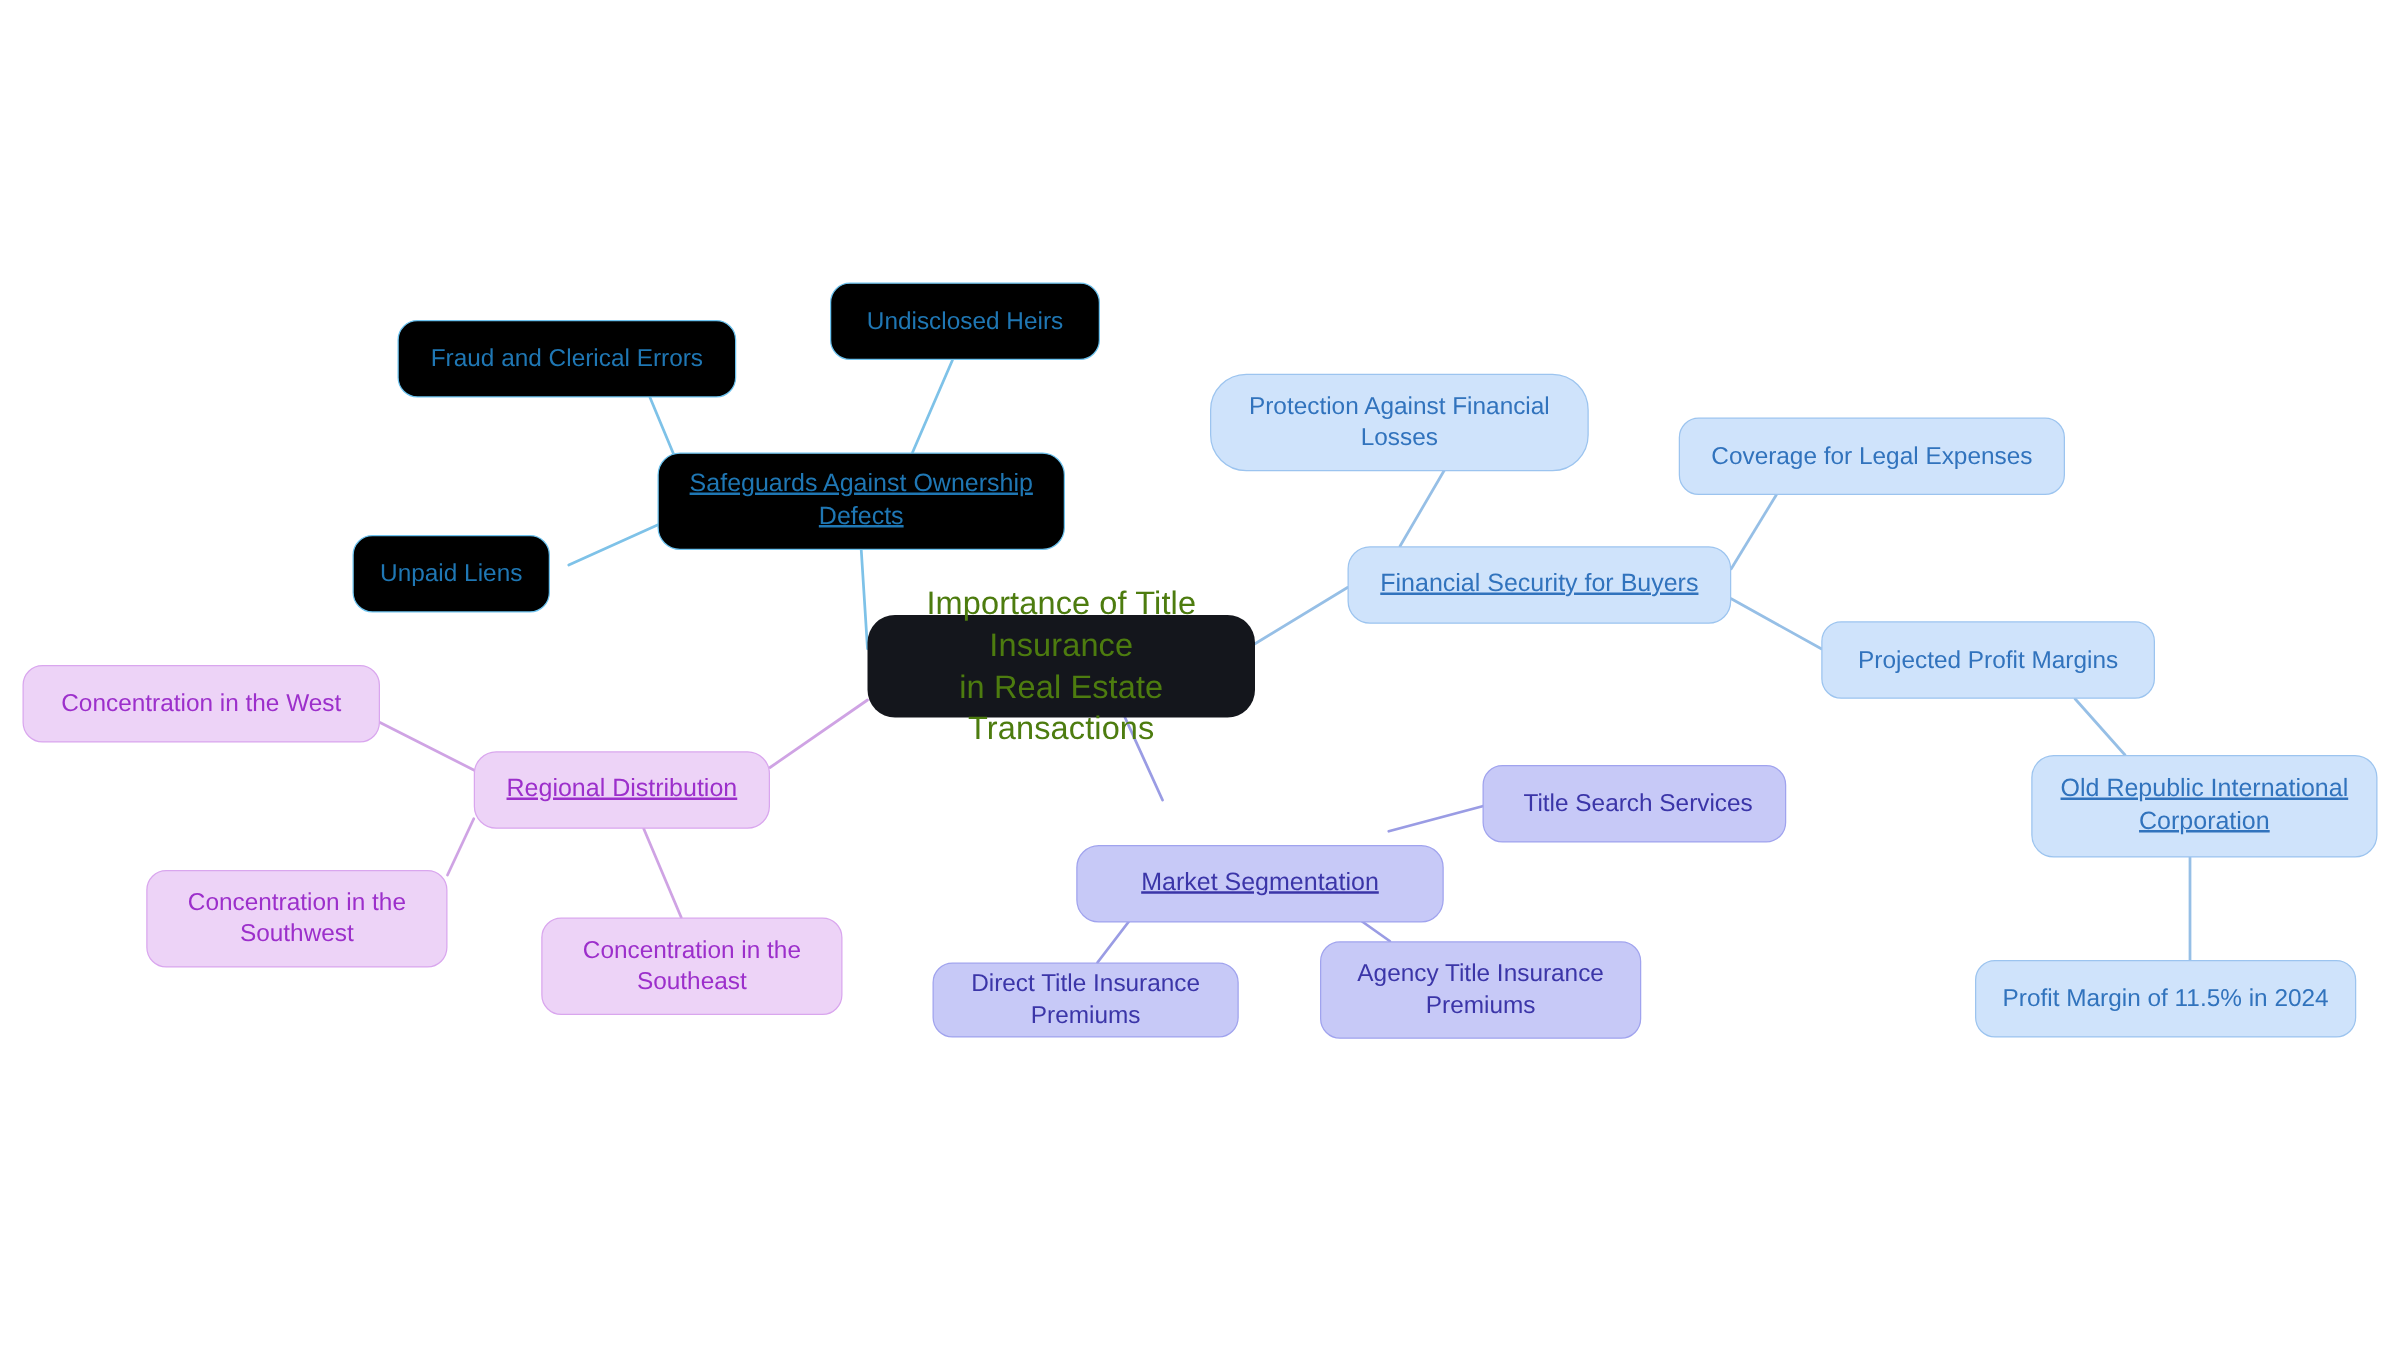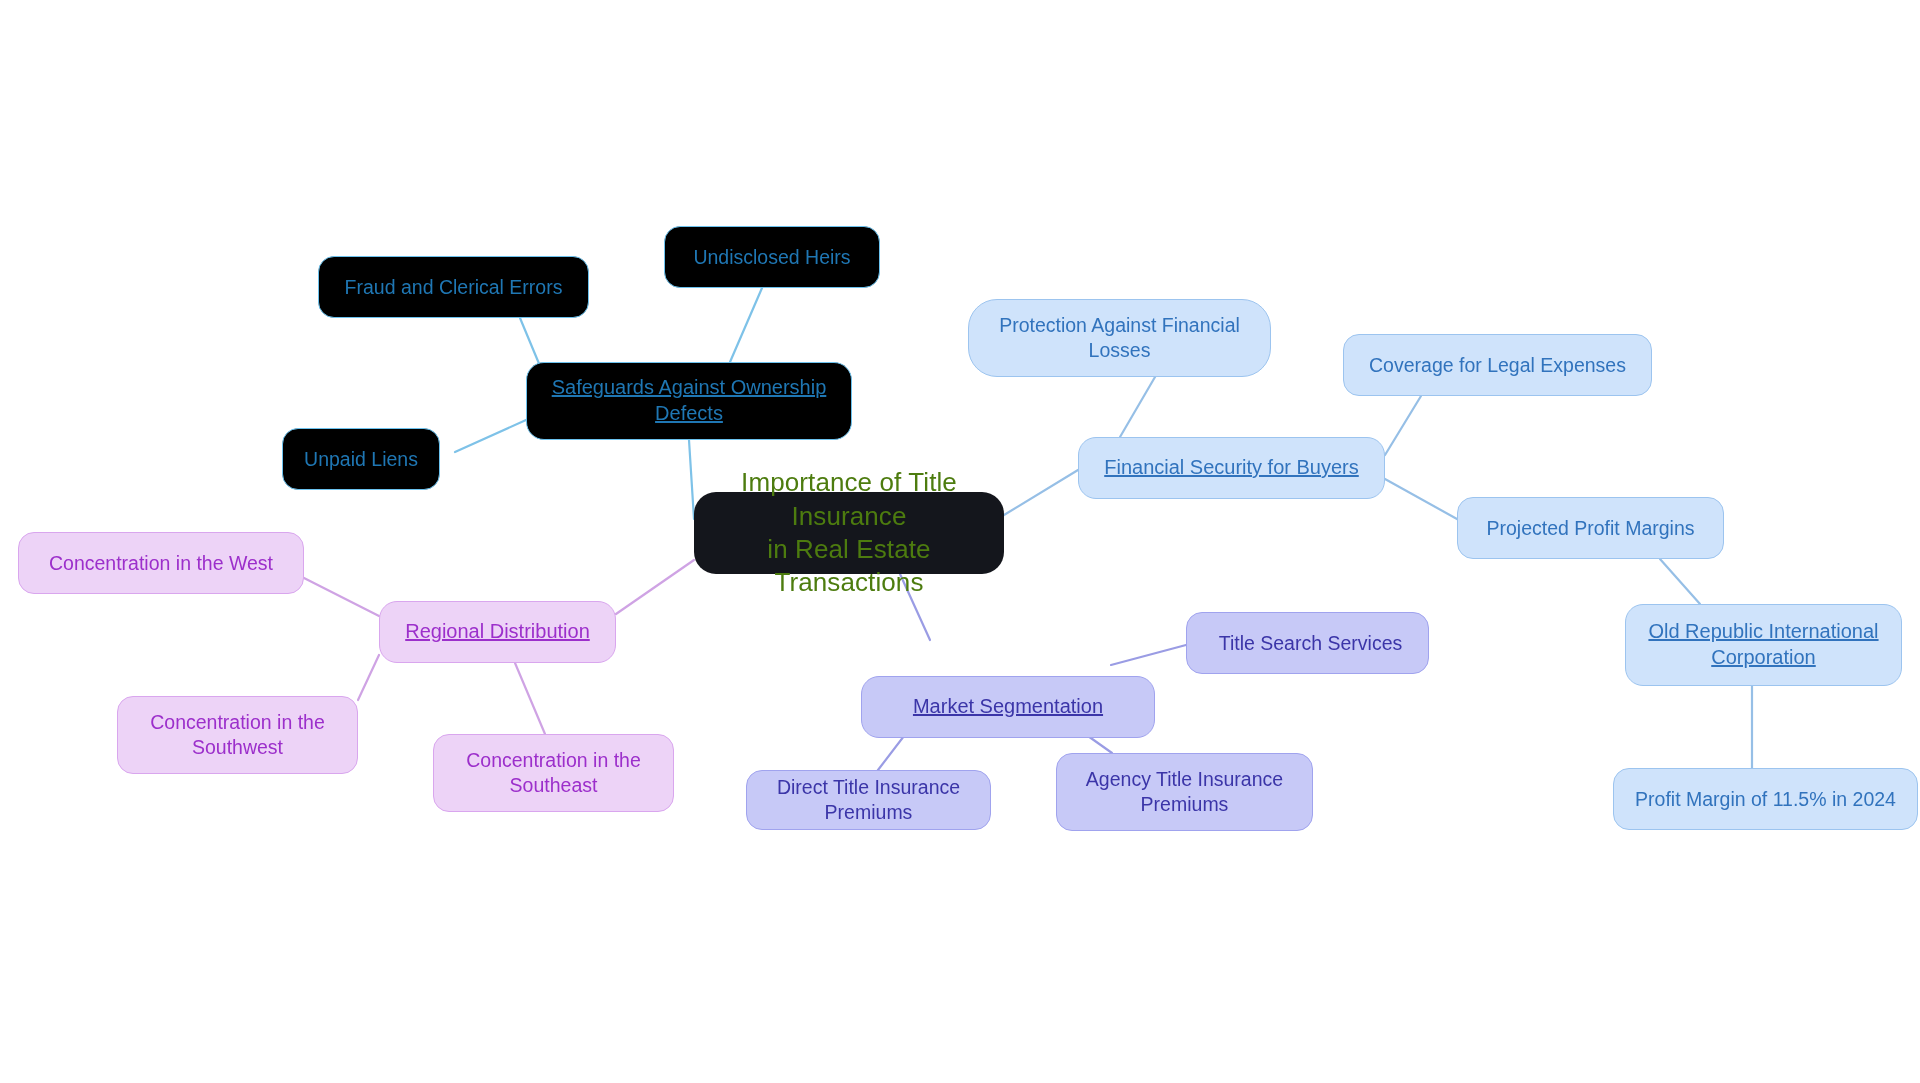--- a/index.html
+++ b/index.html
@@ -99,21 +99,21 @@
       <div class="node lvl2 pal-sky" style="left: 318px; top: 256px; width: 271px; height: 62px;">Fraud and Clerical Errors</div>
       <div class="node lvl2 pal-sky" style="left: 664px; top: 226px; width: 216px; height: 62px;">Undisclosed Heirs</div>
       <div class="node lvl2 pal-sky" style="left: 282px; top: 428px; width: 158px; height: 62px;">Unpaid Liens</div>
       <div class="node lvl1 pal-blue" style="left: 1078px; top: 437px; width: 307px; height: 62px;">Financial Security for Buyers</div>
       <div class="node lvl2 pal-blue" style="left: 968px; top: 299px; width: 303px; height: 78px; border-radius: 29px;">Protection Against Financial
 Losses</div>
       <div class="node lvl2 pal-blue" style="left: 1343px; top: 334px; width: 309px; height: 62px;">Coverage for Legal Expenses</div>
       <div class="node lvl2 pal-blue" style="left: 1457px; top: 497px; width: 267px; height: 62px;">Projected Profit Margins</div>
       <div class="node lvl1 pal-blue" style="left: 1625px; top: 604px; width: 277px; height: 82px;">Old Republic International
 Corporation</div>
-      <div class="node lvl2 pal-blue" style="left: 1580px; top: 768px; width: 305px; height: 62px; margin-left: 33px;">Profit Margin of 11.5% in 2024</div>
+      <div class="node lvl2 pal-blue" style="left: 1580px; top: 768px; width: 305px; height: 62px;">Profit Margin of 11.5% in 2024</div>
       <div class="node lvl1 pal-indigo" style="left: 861px; top: 640px; width: 294px; height: 62px; margin-top: 36px;">Market Segmentation</div>
       <div class="node lvl2 pal-indigo" style="left: 1186px; top: 612px; width: 243px; height: 62px; padding-left: 20px;">Title Search Services</div>
       <div class="node lvl2 pal-indigo" style="left: 746px; top: 770px; width: 245px; height: 60px;">Direct Title Insurance
 Premiums</div>
       <div class="node lvl2 pal-indigo" style="left: 1056px; top: 753px; width: 257px; height: 78px;">Agency Title Insurance
 Premiums</div>
       <div class="node lvl1 pal-orchid" style="left: 379px; top: 601px; width: 237px; height: 62px;">Regional Distribution</div>
       <div class="node lvl2 pal-orchid" style="left: 18px; top: 532px; width: 286px; height: 62px;">Concentration in the West</div>
       <div class="node lvl2 pal-orchid" style="left: 117px; top: 696px; width: 241px; height: 78px;">Concentration in the
 Southwest</div>

